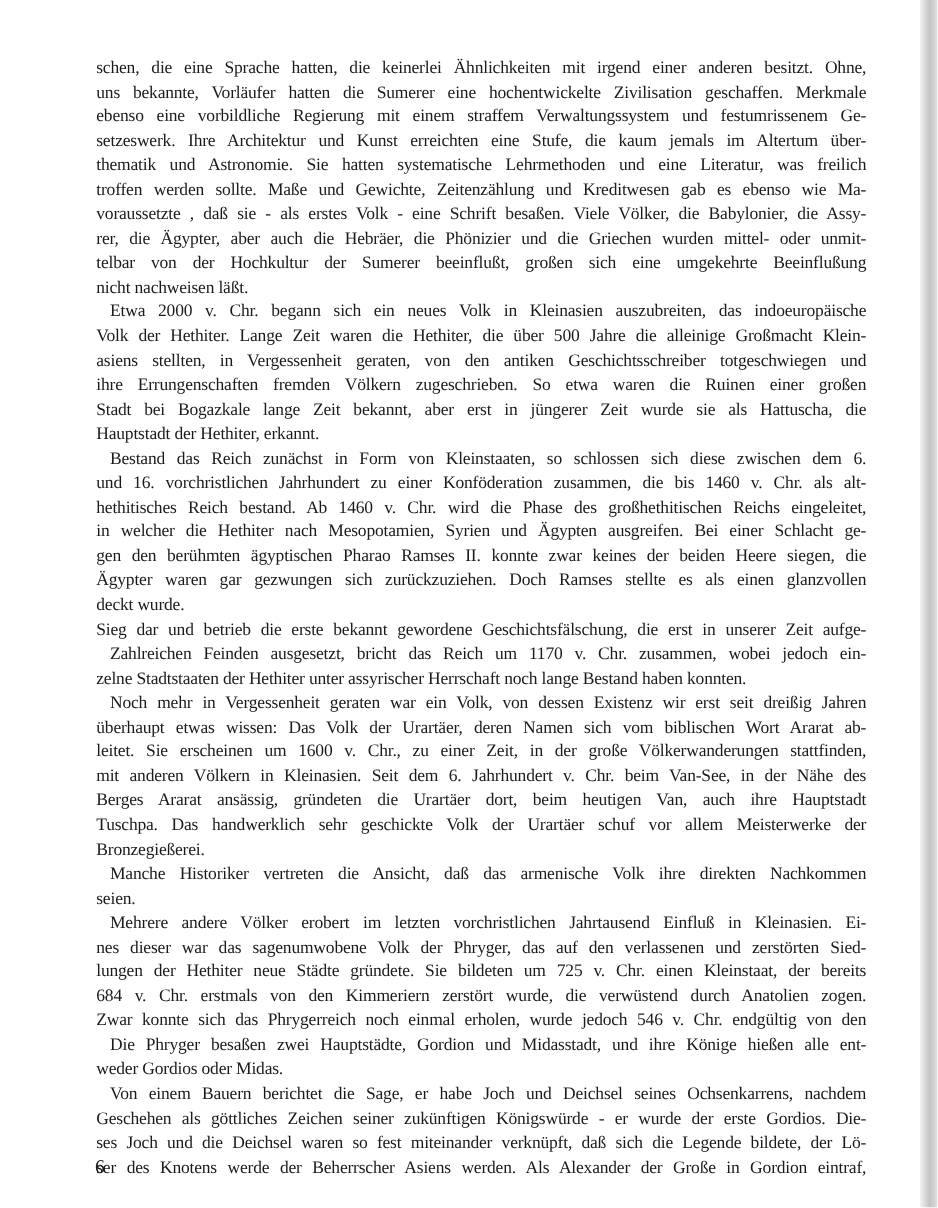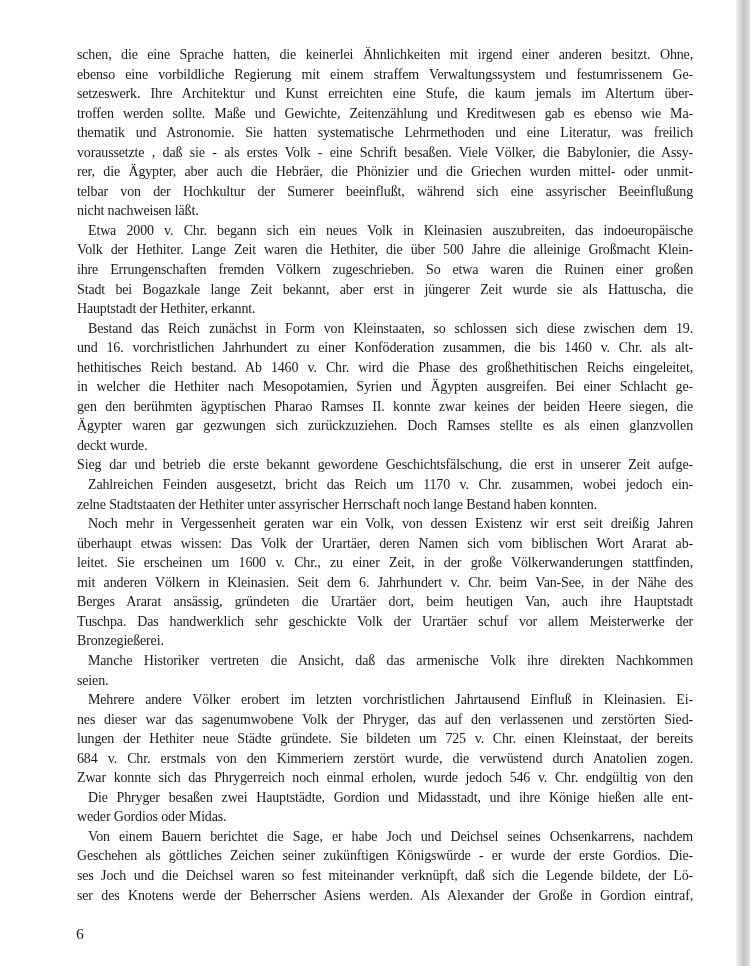--- a/index.html
+++ b/index.html
@@ -28,38 +28,40 @@
     position: absolute; left: 76px; top: 924px;
     font-size: 15.6px; line-height: 20px;
   }
 </style>
 </head>
 <body>
 
 <div class="page-text" id="page-text">
     <div>
       <span class="line">schen, die eine Sprache hatten, die keinerlei Ähnlichkeiten mit irgend einer anderen besitzt. Ohne,</span>
+      <span class="line">uns bekannte, Vorläufer hatten die Sumerer eine hochentwickelte Zivilisation geschaffen. Merkmale</span>
       <span class="line">ebenso eine vorbildliche Regierung mit einem straffem Verwaltungssystem und festumrissenem Ge-</span>
       <span class="line">setzeswerk. Ihre Architektur und Kunst erreichten eine Stufe, die kaum jemals im Altertum über-</span>
+      <span class="line">thematik und Astronomie. Sie hatten systematische Lehrmethoden und eine Literatur, was freilich</span>
       <span class="line">troffen werden sollte. Maße und Gewichte, Zeitenzählung und Kreditwesen gab es ebenso wie Ma-</span>
-      <span class="line">thematik und Astronomie. Sie hatten systematische Lehrmethoden und eine Literatur, was freilich</span>
       <span class="line">voraussetzte , daß sie - als erstes Volk - eine Schrift besaßen. Viele Völker, die Babylonier, die Assy-</span>
       <span class="line">rer, die Ägypter, aber auch die Hebräer, die Phönizier und die Griechen wurden mittel- oder unmit-</span>
-      <span class="line">telbar von der Hochkultur der Sumerer beeinflußt, während sich eine assyrischer Beeinflußung</span>
+      <span class="line">telbar von der Hochkultur der Sumerer beeinflußt, großen sich eine umgekehrte Beeinflußung</span>
       <span class="line last">nicht nachweisen läßt.</span>
     </div>
     <div>
       <span class="line indent">Etwa 2000 v. Chr. begann sich ein neues Volk in Kleinasien auszubreiten, das indoeuropäische</span>
       <span class="line">Volk der Hethiter. Lange Zeit waren die Hethiter, die über 500 Jahre die alleinige Großmacht Klein-</span>
+      <span class="line">asiens stellten, in Vergessenheit geraten, von den antiken Geschichtsschreiber totgeschwiegen und</span>
       <span class="line">ihre Errungenschaften fremden Völkern zugeschrieben. So etwa waren die Ruinen einer großen</span>
       <span class="line">Stadt bei Bogazkale lange Zeit bekannt, aber erst in jüngerer Zeit wurde sie als Hattuscha, die</span>
       <span class="line last">Hauptstadt der Hethiter, erkannt.</span>
     </div>
     <div>
-      <span class="line indent">Bestand das Reich zunächst in Form von Kleinstaaten, so schlossen sich diese zwischen dem 19.</span>
+      <span class="line indent">Bestand das Reich zunächst in Form von Kleinstaaten, so schlossen sich diese zwischen dem 6.</span>
       <span class="line">und 16. vorchristlichen Jahrhundert zu einer Konföderation zusammen, die bis 1460 v. Chr. als alt-</span>
       <span class="line">hethitisches Reich bestand. Ab 1460 v. Chr. wird die Phase des großhethitischen Reichs eingeleitet,</span>
       <span class="line">in welcher die Hethiter nach Mesopotamien, Syrien und Ägypten ausgreifen. Bei einer Schlacht ge-</span>
       <span class="line">gen den berühmten ägyptischen Pharao Ramses II. konnte zwar keines der beiden Heere siegen, die</span>
       <span class="line">Ägypter waren gar gezwungen sich zurückzuziehen. Doch Ramses stellte es als einen glanzvollen</span>
       <span class="line last">deckt wurde.</span>
       <span class="line">Sieg dar und betrieb die erste bekannt gewordene Geschichtsfälschung, die erst in unserer Zeit aufge-</span>
     </div>
     <div>
       <span class="line indent">Zahlreichen Feinden ausgesetzt, bricht das Reich um 1170 v. Chr. zusammen, wobei jedoch ein-</span>

